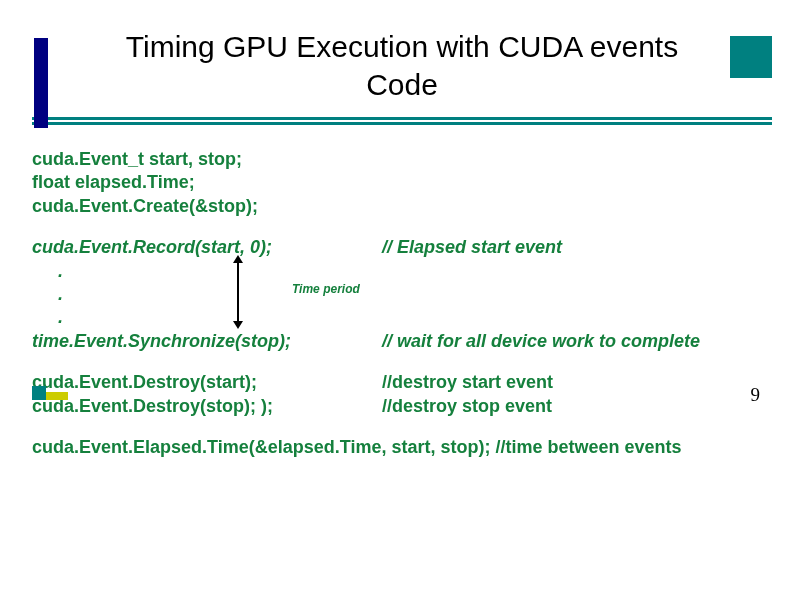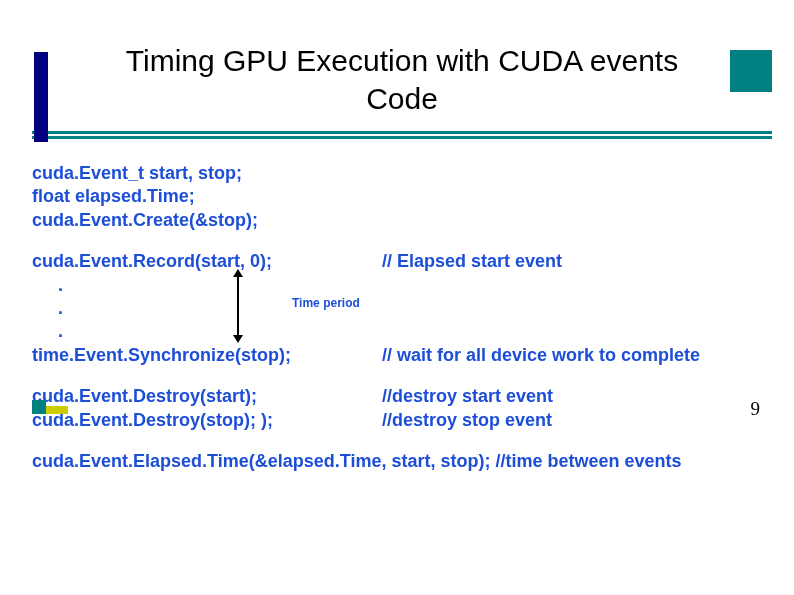--- a/index.html
+++ b/index.html
@@ -10,21 +10,20 @@
     background: #ffffff;
     font-family: Arial, Helvetica, sans-serif;
     position: relative;
     overflow: hidden;
   }
   .slide {
     position: relative;
     width: 794px;
     height: 420px;
     box-sizing: border-box;
-    margin-top: 14px;
   }
   .title-area {
     position: relative;
     padding-top: 28px;
   }
   .title {
     font-size: 30px;
     font-weight: 400;
     text-align: center;
     color: #000;
@@ -65,21 +64,21 @@
     height: 3px;
     background: #008080;
   }
   .content {
     position: absolute;
     left: 32px;
     top: 148px;
     right: 22px;
     font-size: 18px;
     font-weight: bold;
-    color: #1d4ed8;
+    color: #15803d;
     line-height: 1.3;
   }
   .code-block {
     margin-bottom: 18px;
   }
   .code-line {
     display: flex;
     white-space: pre;
   }
   .col-left {
@@ -154,20 +153,21 @@
   }
   .page-num {
     position: absolute;
     right: 34px;
     bottom: 14px;
     font-size: 19px;
     font-family: 'Times New Roman', serif;
   }
   .middle-group {
     position: relative;
+    font-style: italic;
   }
 </style>
 </head>
 <body>
 
 <div class="slide">
 
   <div class="title-accent-left"></div>
   <div class="title-accent-box"></div>
 

